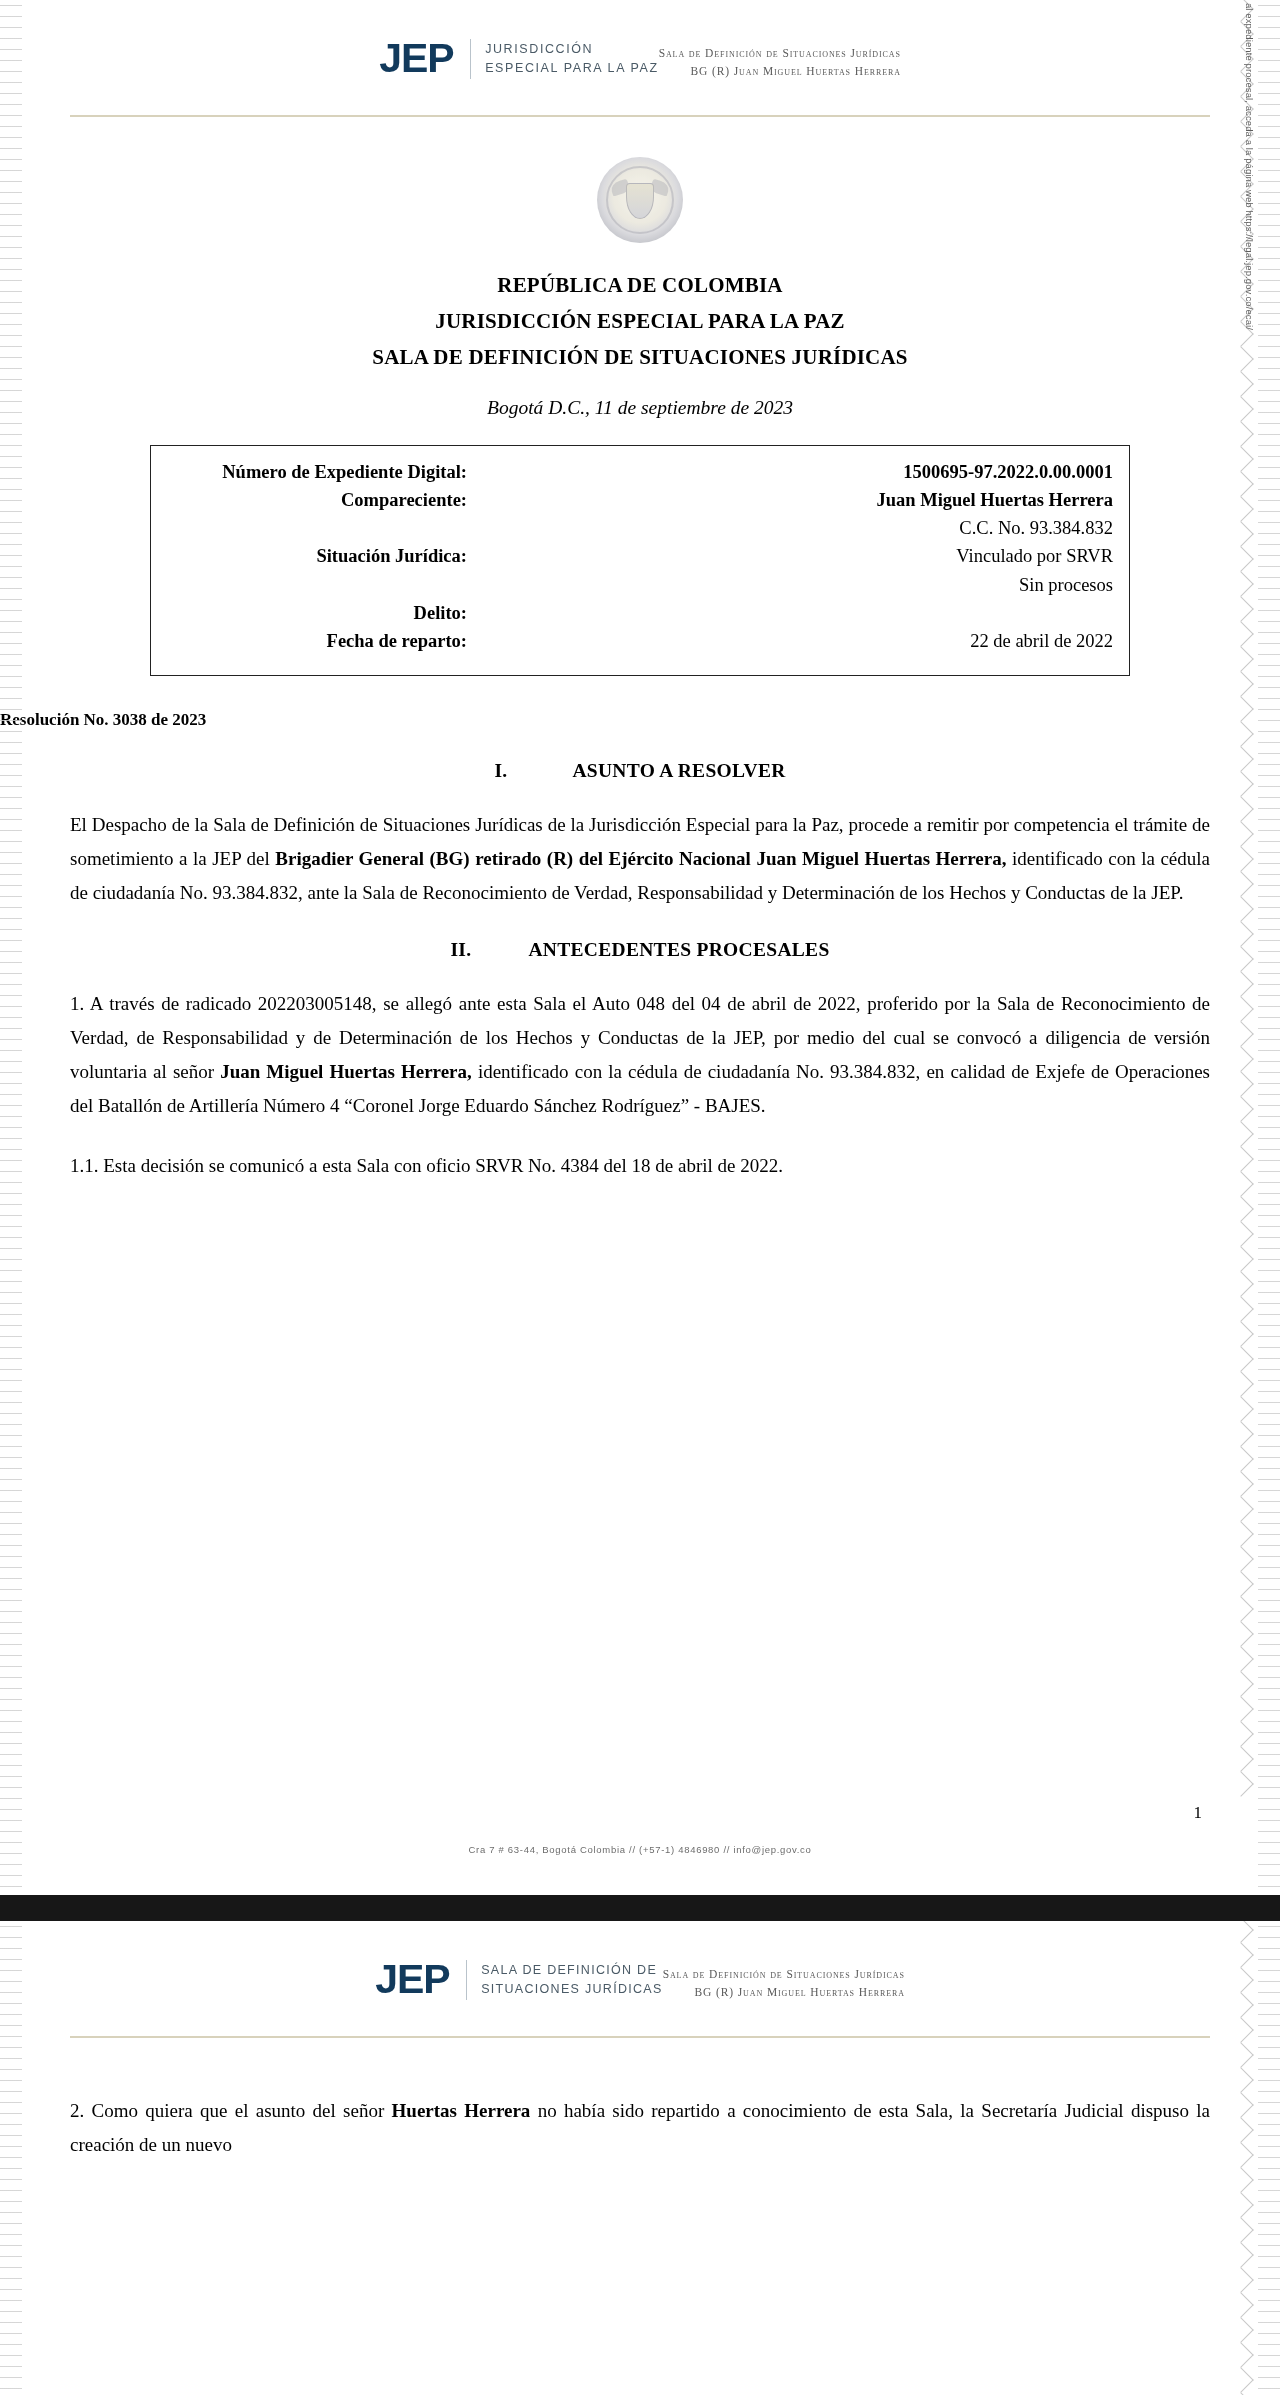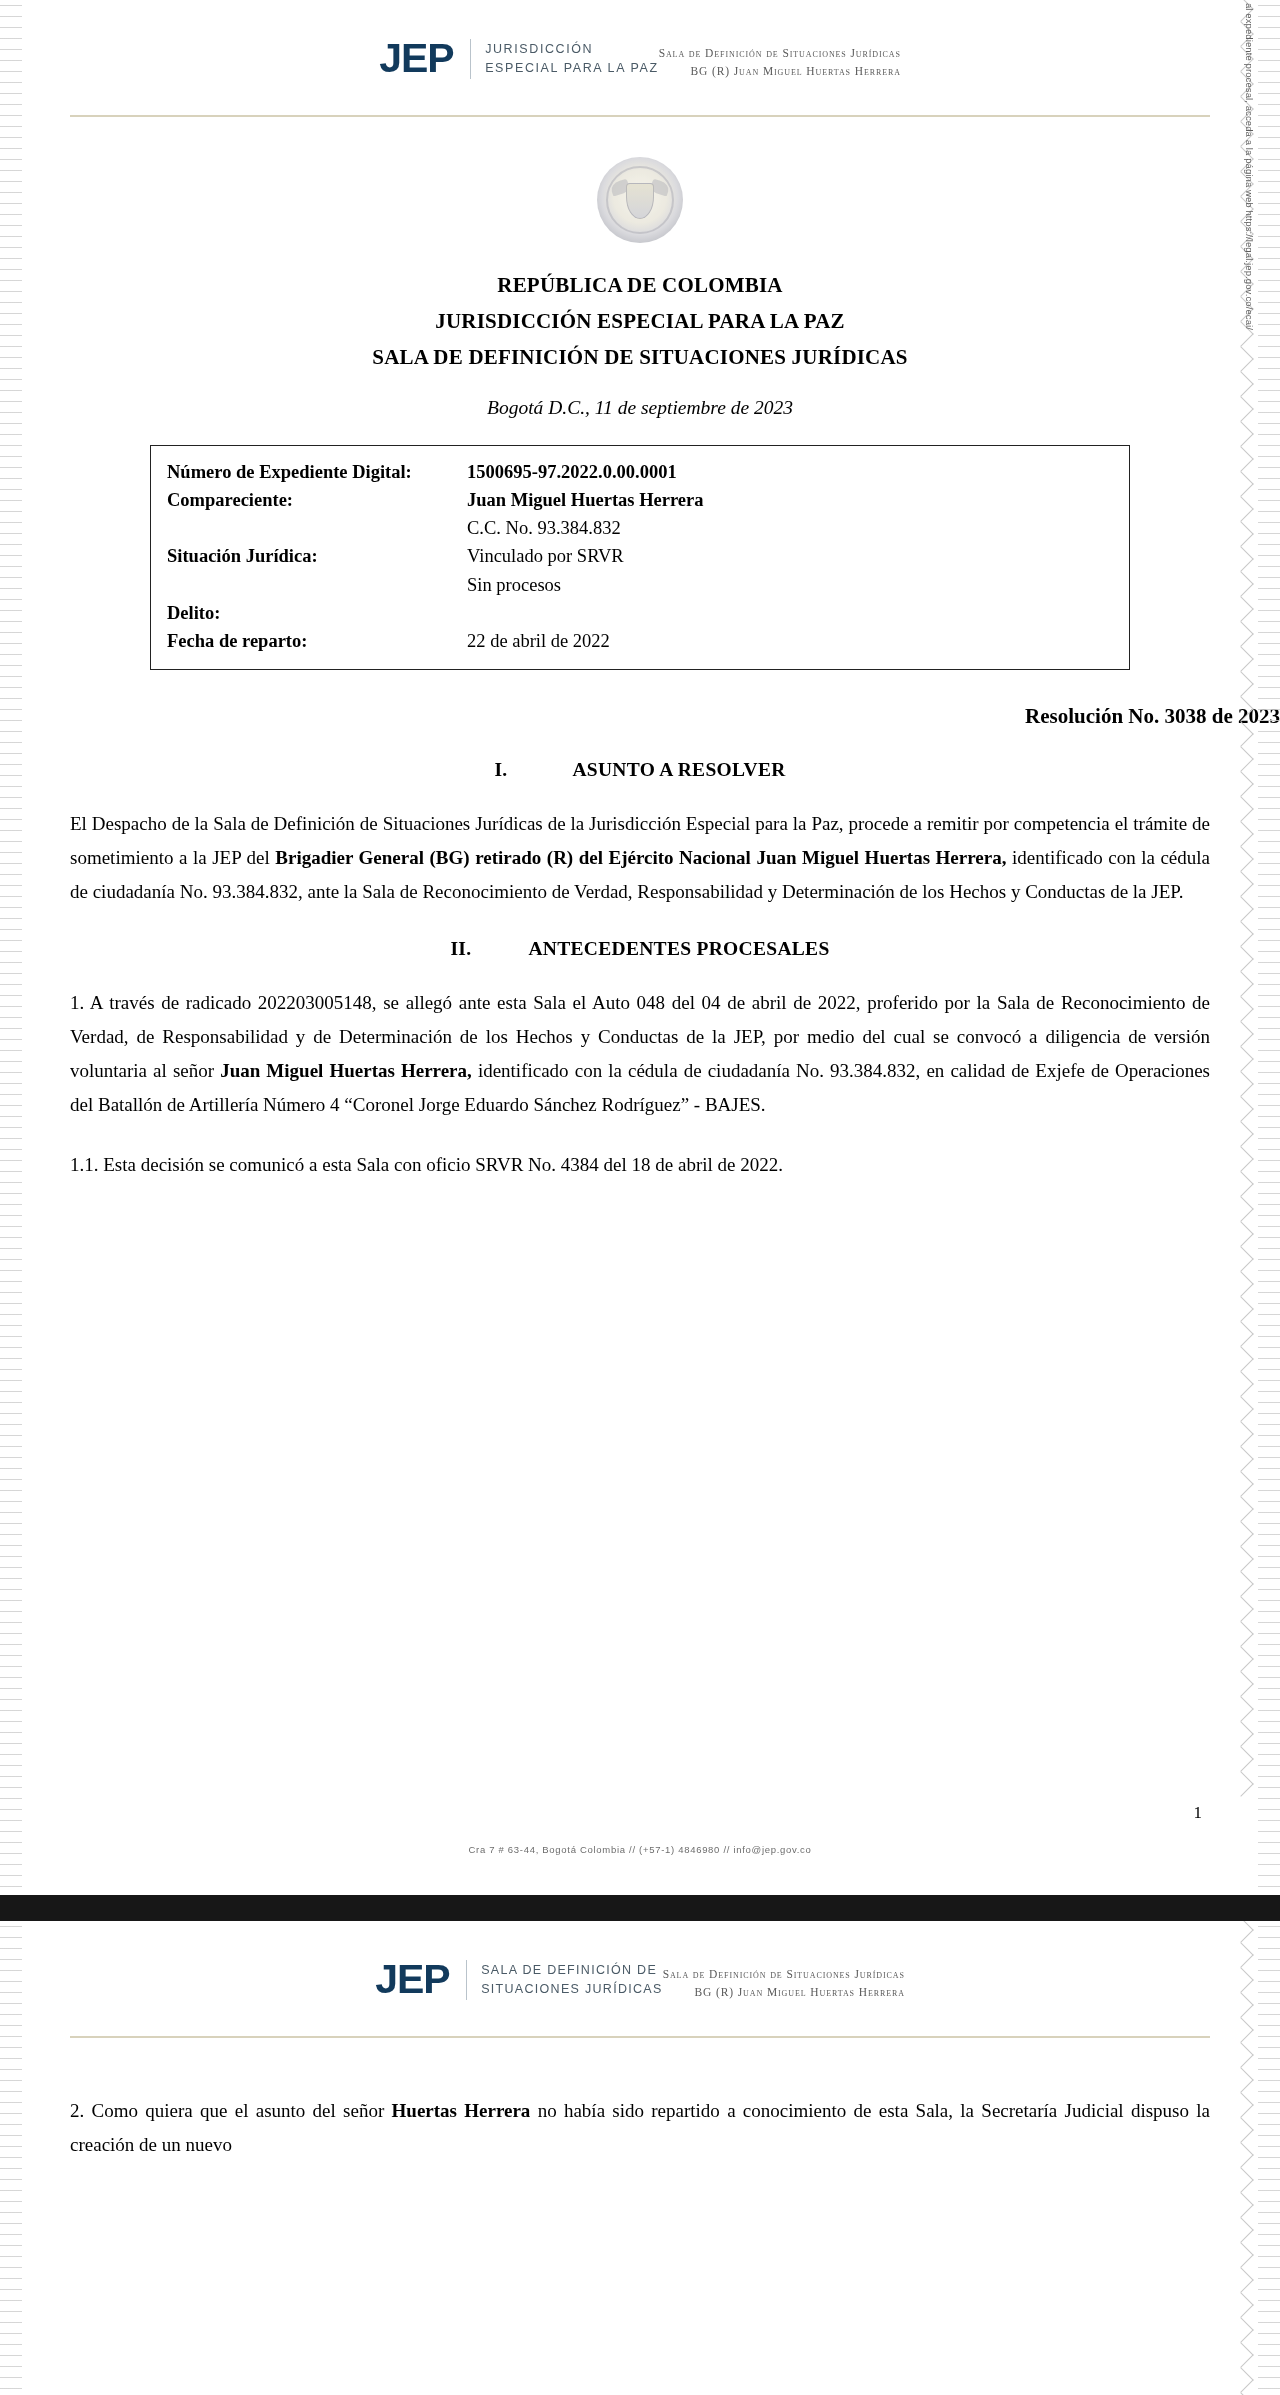--- a/index.html
+++ b/index.html
@@ -178,40 +178,41 @@
     text-align: center;
     font-style: italic;
     font-size: 19.5px;
     margin-top: 22px;
   }
 
   
   .info-box {
     margin: 26px 150px 0 150px;
     border: 1.6px solid #222;
-    padding: 12px 16px 14px 16px;
+    padding: 12px 16px 20px 16px;
+    text-align: right;
   }
   .info-row {
     display: flex;
     line-height: 1.52;
     font-size: 18.5px;
   }
   .info-row .k {
     width: 300px;
     flex: 0 0 300px;
     font-weight: 700;
   }
   .info-row .v { flex: 1; }
   .info-row .v.b { font-weight: 700; }
 
   
   .reso {
-    text-align: right;
+    text-align: left;
     font-weight: 700;
-    font-size: 21px;
+    font-size: 17px;
     margin-top: 34px;
   }
   .sec-head {
     text-align: center;
     font-weight: 700;
     font-size: 19.5px;
     margin-top: 30px;
     letter-spacing: .3px;
   }
   .sec-head .num { display: inline-block; width: 78px; text-align: left; }

